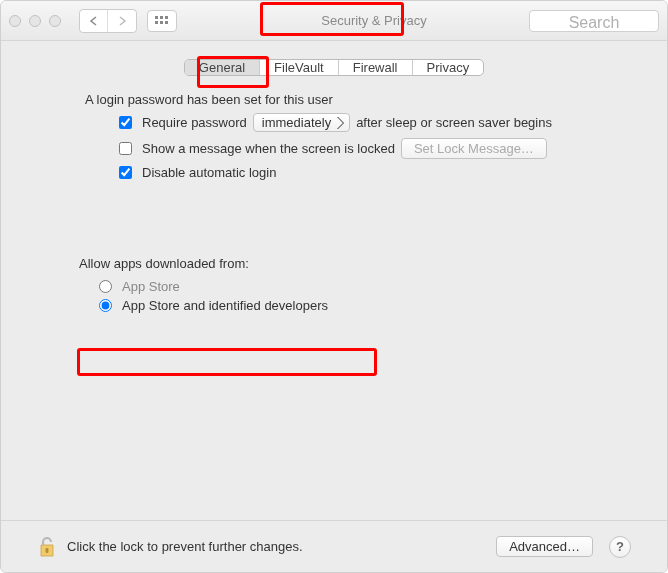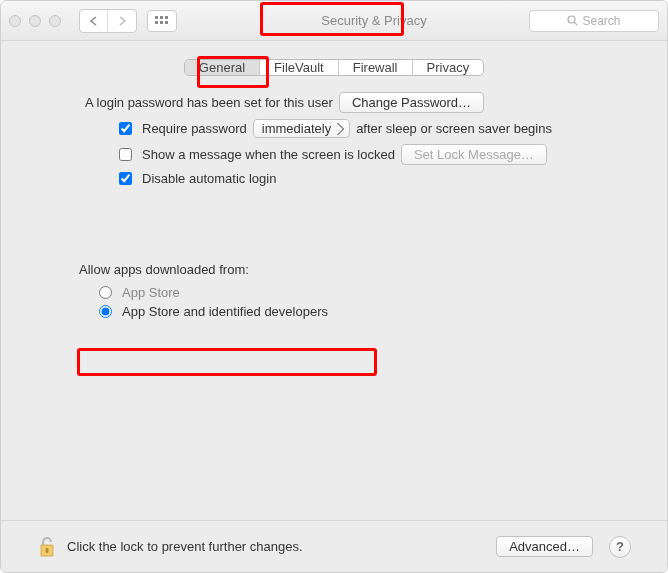--- a/index.html
+++ b/index.html
@@ -69,22 +69,23 @@
     margin-left: 40px;
   }
   .search-field {
     margin-left: auto;
     width: 130px; height: 22px;
     border: 1px solid #d0d0d0;
     border-radius: 4px;
     background: #fff;
     display: flex; align-items: center; justify-content: center;
     color: #b0b0b0;
-    font-size: 12px;
+    font-size: 16px;
     gap: 4px;
+    flex-direction: column;
   }
   .content {
     flex: 1;
     padding: 18px 18px 8px 18px;
     display: flex; flex-direction: column;
     position: relative;
   }
   .tabs {
     display: flex;
     justify-content: center;
@@ -247,21 +248,20 @@
         <div class="tab">FileVault</div>
         <div class="tab">Firewall</div>
         <div class="tab">Privacy</div>
       </div>
     </div>
 
     <div class="upper">
 
       <div class="row indent-1">
         <span>A login password has been set for this user</span>
-        <span class="btn">Change Password…</span>
       </div>
 
       <div class="row indent-2">
         <input type="checkbox" checked="" style="">
         <span>Require password</span>
         <span class="select">immediately</span>
         <span>after sleep or screen saver begins</span>
       </div>
 
       <div class="row indent-2">

